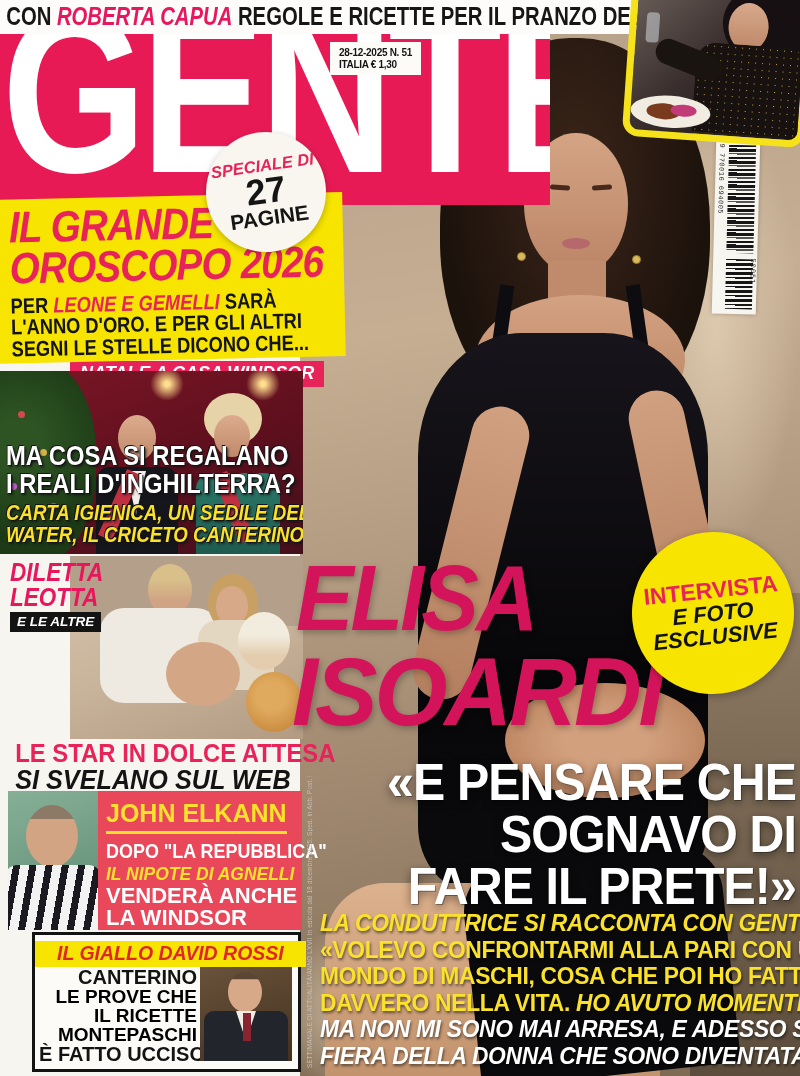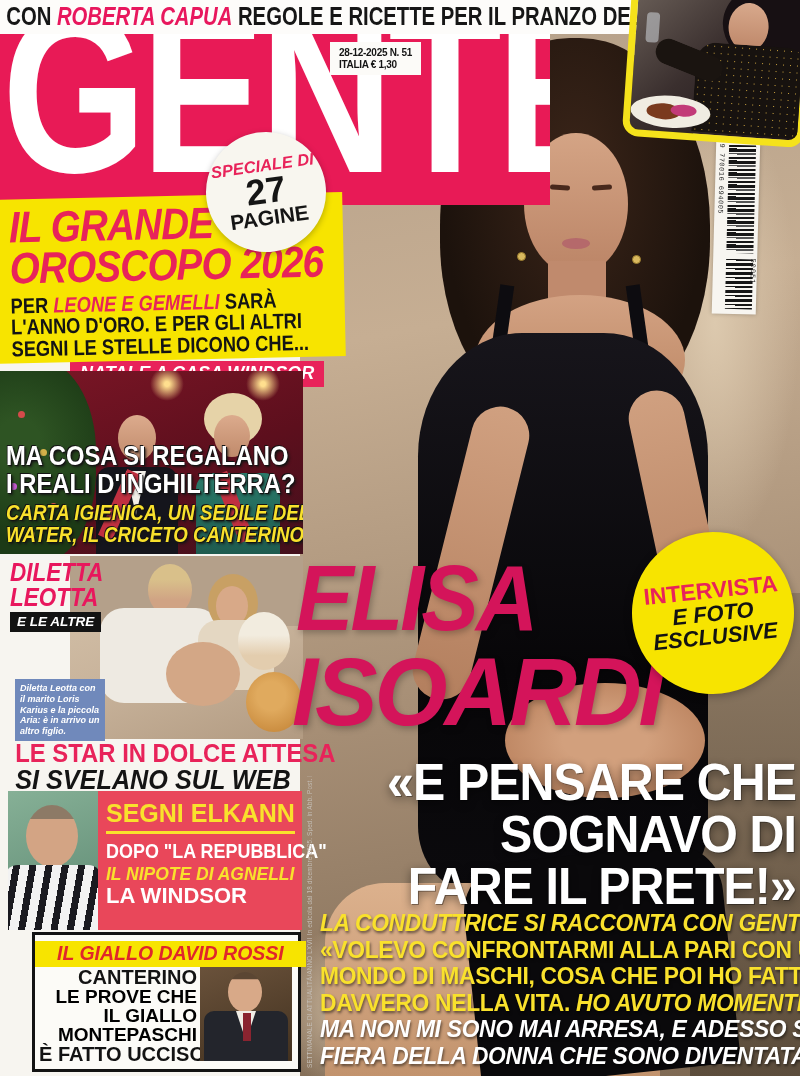--- a/index.html
+++ b/index.html
@@ -336,43 +336,43 @@
     <div class="abs d-woman-top"></div>
     <div class="abs d-belly"></div>
     <div class="abs d-baby"></div>
     <div class="abs d-dog"></div>
   </div>
   <div class="abs diletta-name">
     <div class="d-name-line">DILETTA</div>
     <div class="d-name-line">LEOTTA</div>
     <div class="d-tag">E LE ALTRE</div>
   </div>
-  <div class="abs diletta-caption">Diletta Leotta con il marito Loris Karius e la piccola Aria: è in arrivo un altro figlio.</div>
   <div class="abs diletta-h1">LE STAR IN DOLCE ATTESA</div>
   <div class="abs diletta-h2">SI SVELANO SUL WEB</div>
 
   <div class="abs elkann-box">
     <div class="abs e-photo">
       <div class="abs e-head"></div>
       <div class="abs e-shirt"></div>
     </div>
     <div class="abs e-text">
-      <div class="e-name">SEGNI ELKANN</div>
+      <div class="e-name">JOHN ELKANN</div>
       <div class="e-l1">DOPO "LA REPUBBLICA"</div>
       <div class="e-l2">IL NIPOTE DI AGNELLI</div>
+      <div class="e-l34">VENDERÀ ANCHE</div>
       <div class="e-l34">LA WINDSOR</div>
     </div>
   </div>
 
   <div class="abs rossi-box">
     <div class="r-header">IL GIALLO DAVID ROSSI</div>
     <div class="r-text">
       <div class="r-l-black">CANTERINO</div>
       <div class="r-l-red">LE PROVE CHE</div>
-      <div class="r-l-red">IL GIALLO</div>
+      <div class="r-l-red">IL RICETTE</div>
       <div class="r-l-red">MONTEPASCHI</div>
       <div class="r-l-black">È FATTO UCCISO</div>
     </div>
     <div class="r-photo">
       <div class="abs r-head"></div>
       <div class="abs r-suit"></div>
       <div class="abs r-shirt"></div>
       <div class="abs r-tie"></div>
     </div>
   </div>

